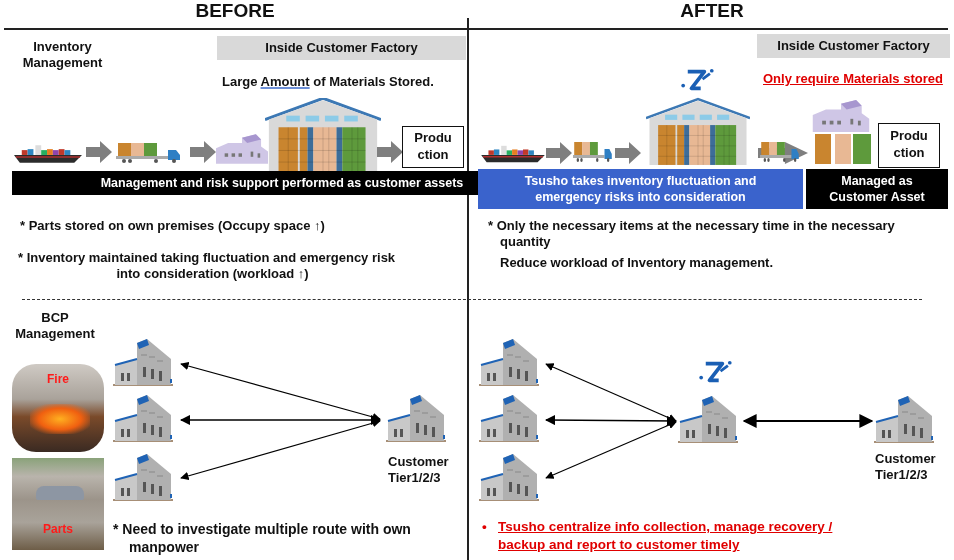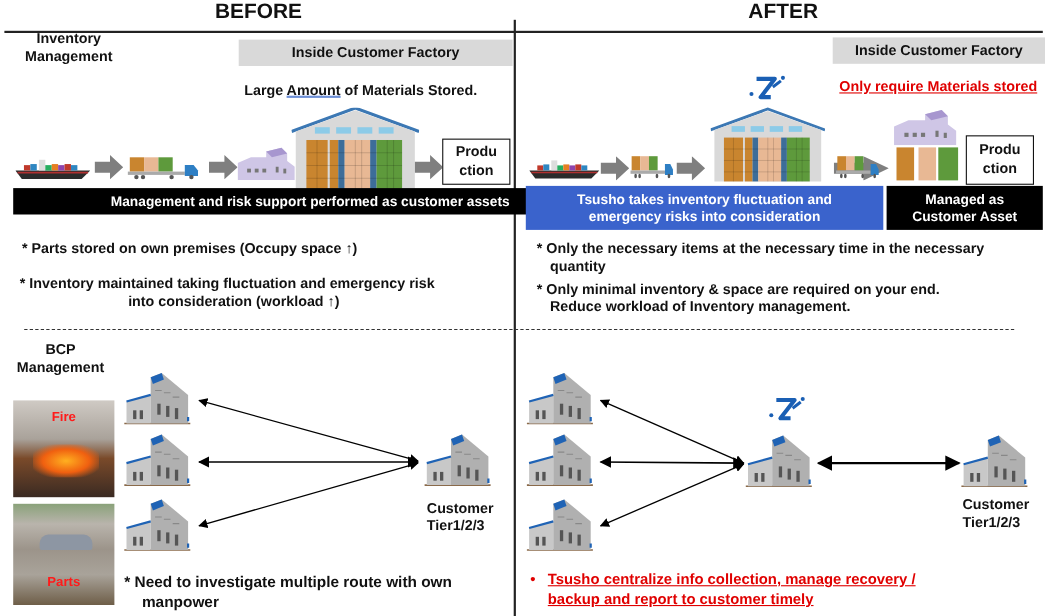--- a/index.html
+++ b/index.html
@@ -107,21 +107,21 @@
     </marker>
   </defs>
 </svg>
 
 <div class="abs hdr" style="left:0;top:0;width:470px;">BEFORE</div>
 <div class="abs hdr" style="left:470px;top:0;width:484px;">AFTER</div>
 <div class="abs hline" style="left:4px;top:28px;width:944px;"></div>
 <div class="abs vline" style="left:467px;top:18px;height:542px;"></div>
 <div class="abs dash" style="left:22px;top:299px;width:900px;"></div>
 
-<div class="abs sect" style="left:10px;top:27px;width:105px;">
+<div class="abs sect" style="left:10px;top:39px;width:105px;">
   <div>Inventory</div>
   <div>Management</div>
 </div>
 <div class="abs sect" style="left:10px;top:310px;width:90px;">
   <div>BCP</div>
   <div>Management</div>
 </div>
 
 <div class="abs graybox" style="left:217px;top:36px;width:249px;">Inside Customer Factory</div>
 <div class="abs b" style="left:222px;top:74px;font-size:13px;">
@@ -207,25 +207,24 @@
 <div class="abs black-banner" style="left:806px;top:169px;width:142px;height:40px;padding-top:4px;box-sizing:border-box;line-height:16px;">
   <div>Managed as</div>
   <div>Customer Asset</div>
 </div>
 
 <div class="abs bullet" style="left:488px;top:218px;">
   <div>* Only the necessary items at the necessary time in the necessary</div>
   <div style="padding-left:12px;">quantity</div>
 </div>
 <div class="abs bullet" style="left:488px;top:255px;">
-  <div>* Only minimal inventory &amp; space are required on your end.</div>
   <div style="padding-left:12px;">Reduce workload of Inventory management.</div>
 </div>
 
-<div class="abs photo" style="left:12px;top:364px;width:92px;height:88px;background:linear-gradient(180deg,#cfcac4 0%,#a9a29a 40%,#7a4a2a 60%,#3a2a22 100%);">
+<div class="abs photo" style="left:12px;top:364px;width:92px;height:88px;background:linear-gradient(180deg,#cfcac4 0%,#a9a29a 40%,#7a4a2a 60%,#3a2a22 100%);border-radius:24px;">
   <div style="position:absolute;left:18px;top:40px;width:60px;height:30px;background:radial-gradient(ellipse at center,#ffb020 0%,#f06010 50%,rgba(120,40,10,0) 80%);"></div>
   <div class="photo-label" style="top:8px;">Fire</div>
 </div>
 <div class="abs photo" style="left:12px;top:458px;width:92px;height:92px;background:linear-gradient(180deg,#8aa27a 0%,#b9b4ac 20%,#9c948a 45%,#a9a39a 70%,#6e5e48 100%);">
   <div style="position:absolute;left:24px;top:28px;width:48px;height:14px;border-radius:8px 8px 2px 2px;background:#8d96a3;"></div>
   <div class="photo-label" style="top:64px;">Parts</div>
 </div>
 
 <svg class="abs" style="left:112px;top:337px;" width="62" height="50">
     <use href="#building"></use>

